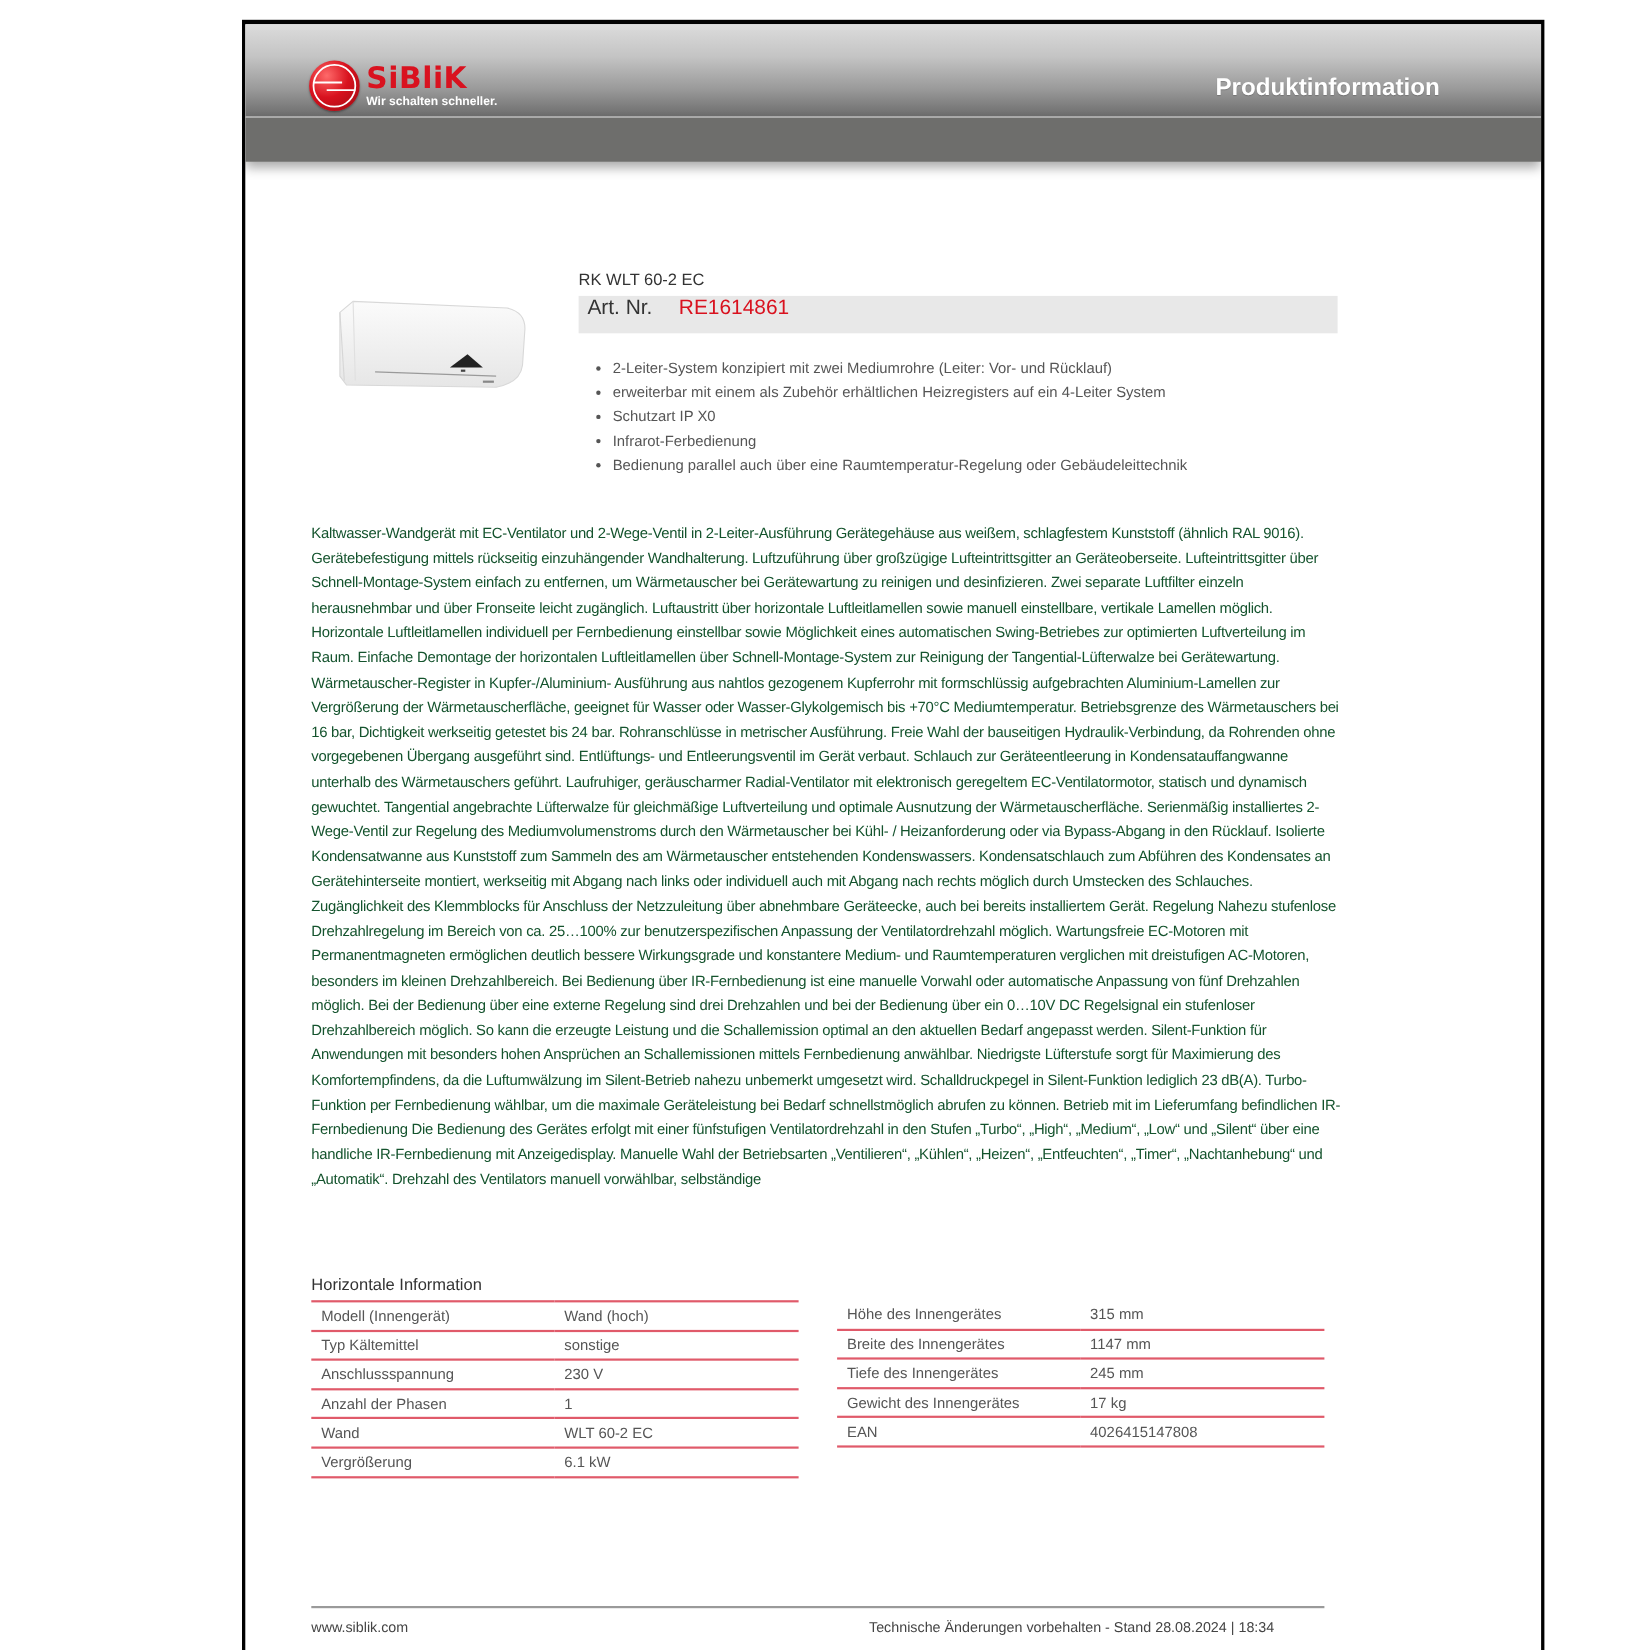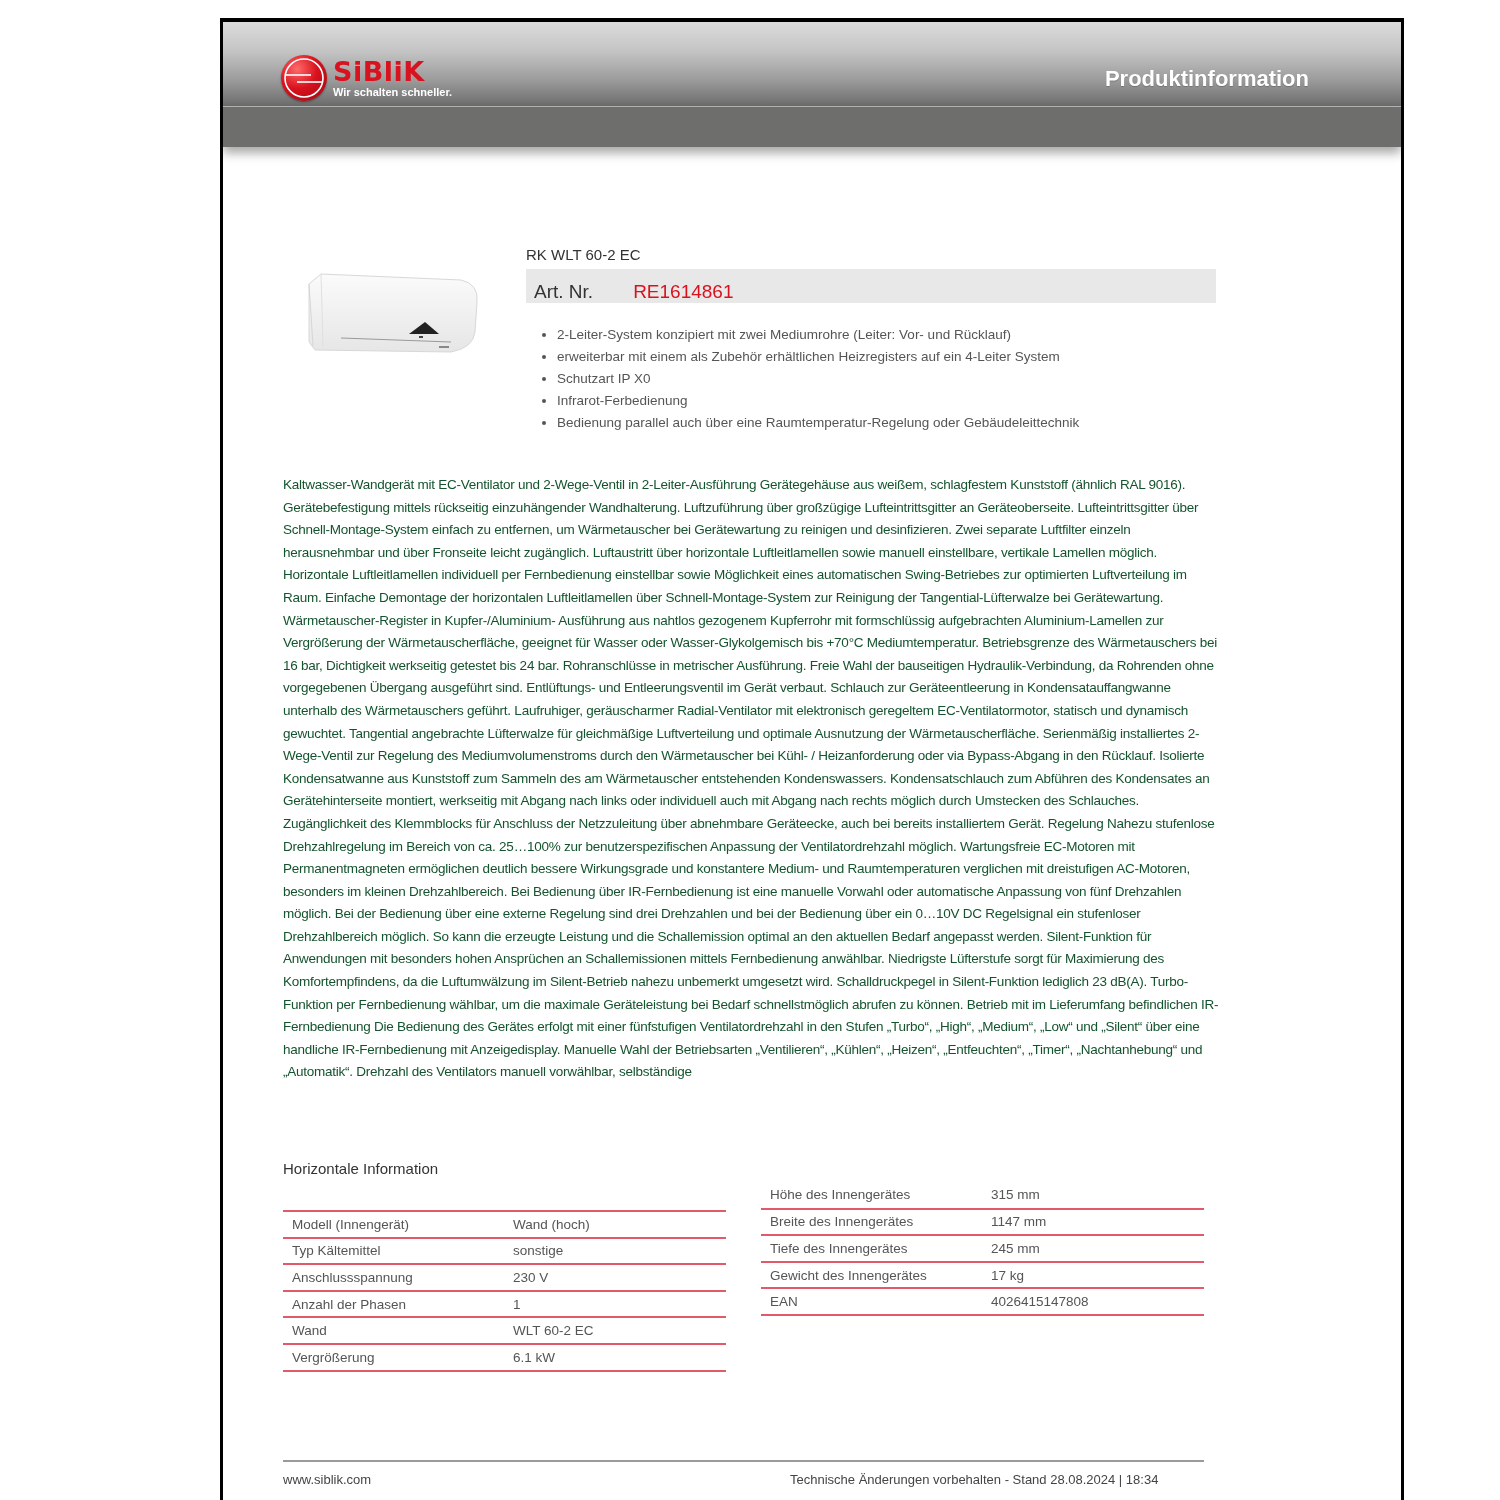--- a/index.html
+++ b/index.html
@@ -50,42 +50,42 @@
       text-shadow: 0 1px 1px rgba(0,0,0,0.2);
     }
     .product-image {
       position: absolute; left: 78px; top: 240px; width: 180px; height: 100px;
     }
     .model {
       position: absolute; left: 303px; top: 224px; font-size: 15px; color: #333;
     }
     .artnr-bar {
       position: absolute; left: 303px; top: 247px; width: 690px; height: 34px;
-      background: #e8e8e8; display: flex; align-items: flex-end;
+      background: #e8e8e8; display: flex; align-items: flex-start;
     }
     .artnr-label { margin-left: 8px; font-size: 19px; color: #333; }
-    .artnr-value { margin-left: 40px; font-size: 19px; color: #d9121f; }
+    .artnr-value { margin-left: 24px; font-size: 19px; color: #d9121f; }
     .features {
       position: absolute; left: 316px; top: 302px; margin: 0; padding: 0 0 0 18px;
       font-size: 13.5px; color: #555; line-height: 22px;
     }
     .features li { padding-left: 0; }
     .description {
       position: absolute; left: 60px; top: 452px; width: 940px;
       font-size: 13.5px; color: #14532d; line-height: 22.6px;
       font-family: "Liberation Sans", sans-serif; letter-spacing: -0.25px;
     }
     .tech-title {
       position: absolute; left: 60px; top: 1138px; font-size: 15px; color: #333;
     }
     .tech-table {
       position: absolute; top: 1160px; border-collapse: collapse;
       font-size: 13.5px; color: #555;
     }
-    .tech-table.left { left: 60px; width: 443px; margin-top: 28px; }
+    .tech-table.left { left: 60px; width: 443px; }
     .tech-table.right { left: 538px; width: 443px; }
     .tech-table tr { border-bottom: 2px solid #e05a6a; height: 26.6px; }
     .tech-table tr.first { border-top: 2px solid #e05a6a; }
     .tech-table td { padding: 0 0 0 9px; vertical-align: middle; }
     .tech-table td.k { width: 212px; }
     .footer-line {
       position: absolute; left: 60px; top: 1438px; width: 921px; height: 2px; background: #9a9a9a;
     }
     .footer-left {
       position: absolute; left: 60px; top: 1450px; font-size: 13px; color: #444;

